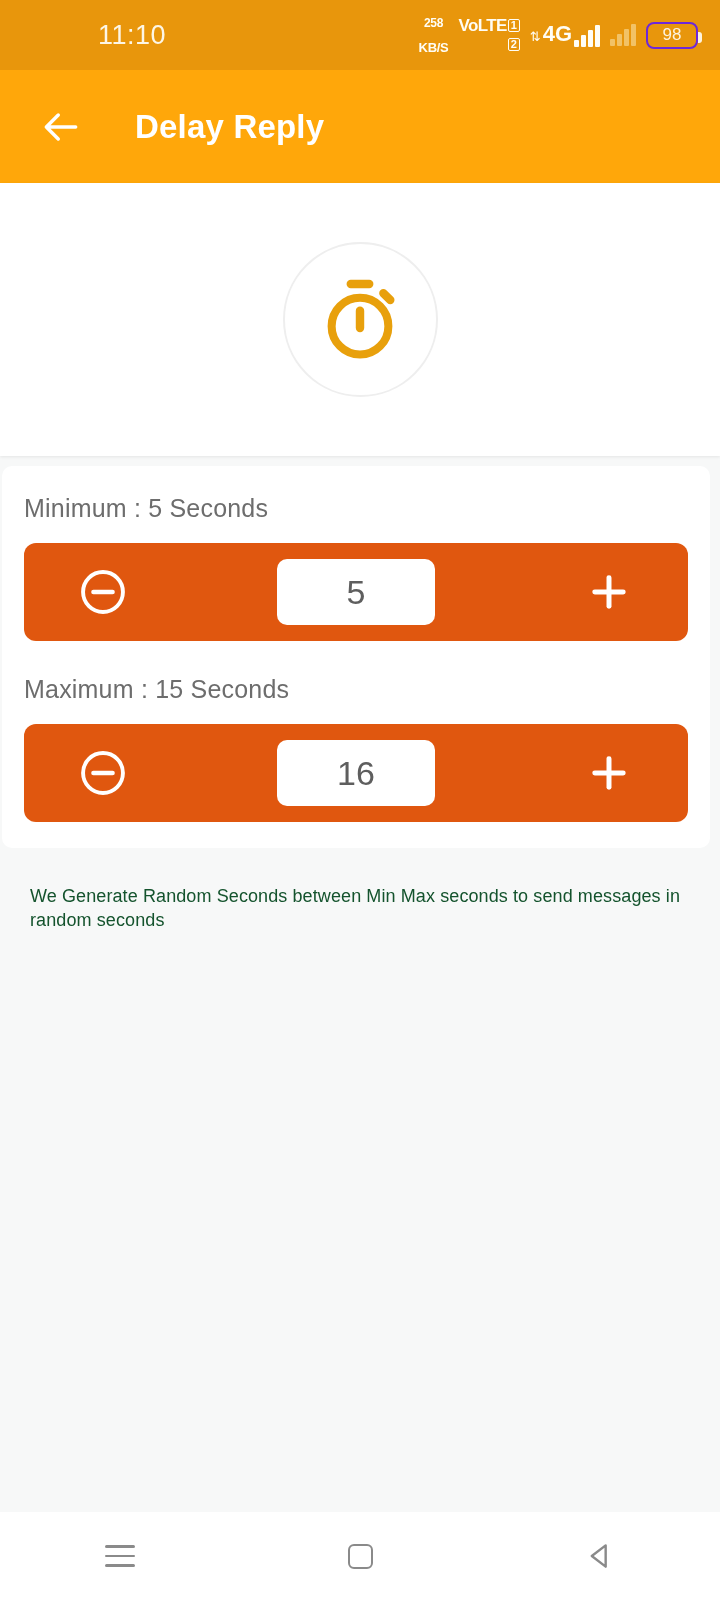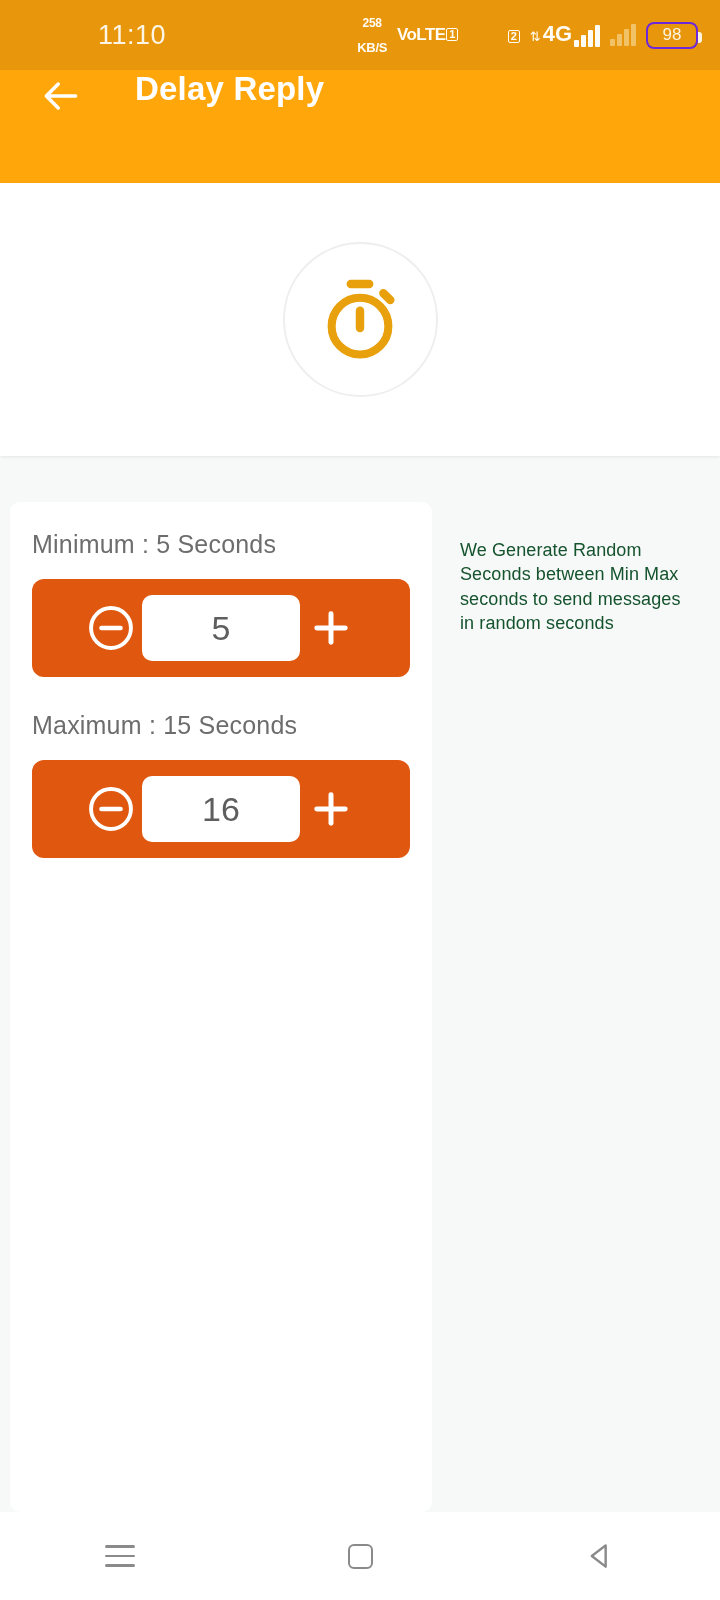--- a/index.html
+++ b/index.html
@@ -49,21 +49,21 @@
     flex-direction: column;
     align-items: center;
     line-height: 1;
     color: #fffdf5;
   }
   .netspeed .n1 { font-size: 12px; font-weight: 700; letter-spacing: -0.3px; }
   .netspeed .n2 { font-size: 13px; font-weight: 700; margin-top: 12px; letter-spacing: -0.3px; }
 
   .volte {
     display: flex;
-    flex-direction: row;
+    flex-direction: column;
     line-height: 1;
     color: #fffdf5;
     align-items: flex-start;
   }
   .volte .row { display: flex; align-items: center; gap: 1px; }
   .volte .txt { font-size: 17px; font-weight: 700; letter-spacing: -0.6px; }
   .volte .simbox {
     font-size: 11px; font-weight: 700; line-height: 11px;
     border: 1.5px solid #fffdf5; border-radius: 2px;
     padding: 0 1px; min-width: 12px; text-align: center;
@@ -109,20 +109,21 @@
     width: 4px; height: 11px;
     background: #fdf3df;
     border-radius: 0 3px 3px 0;
   }
 
   
   .app-bar {
     height: 113px;
     background: #ffa70a;
     display: flex;
+    align-items: center;
     padding-left: 35px;
     flex: 0 0 auto;
   }
   .back-btn {
     width: 52px; height: 52px;
     display: flex; align-items: center; justify-content: center;
     cursor: pointer;
   }
   .app-title {
     color: #ffffff;
@@ -151,25 +152,24 @@
     display: flex;
     align-items: center;
     justify-content: center;
     background: #fff;
   }
 
   
   .content {
     flex: 1 1 auto;
     background: #f7f8f8;
-    padding: 10px 10px 0 10px;
-    display: flex;
-    flex-direction: row;
+    padding: 10px 10px 0 2px;
+    display: flex;
+    flex-direction: column;
     overflow: hidden;
-    margin-top: 36px;
   }
 
   .card {
     background: #ffffff;
     border-radius: 10px;
     padding: 28px 22px 26px 22px;
     flex: 0 0 auto;
   }
 
   .field-label {

